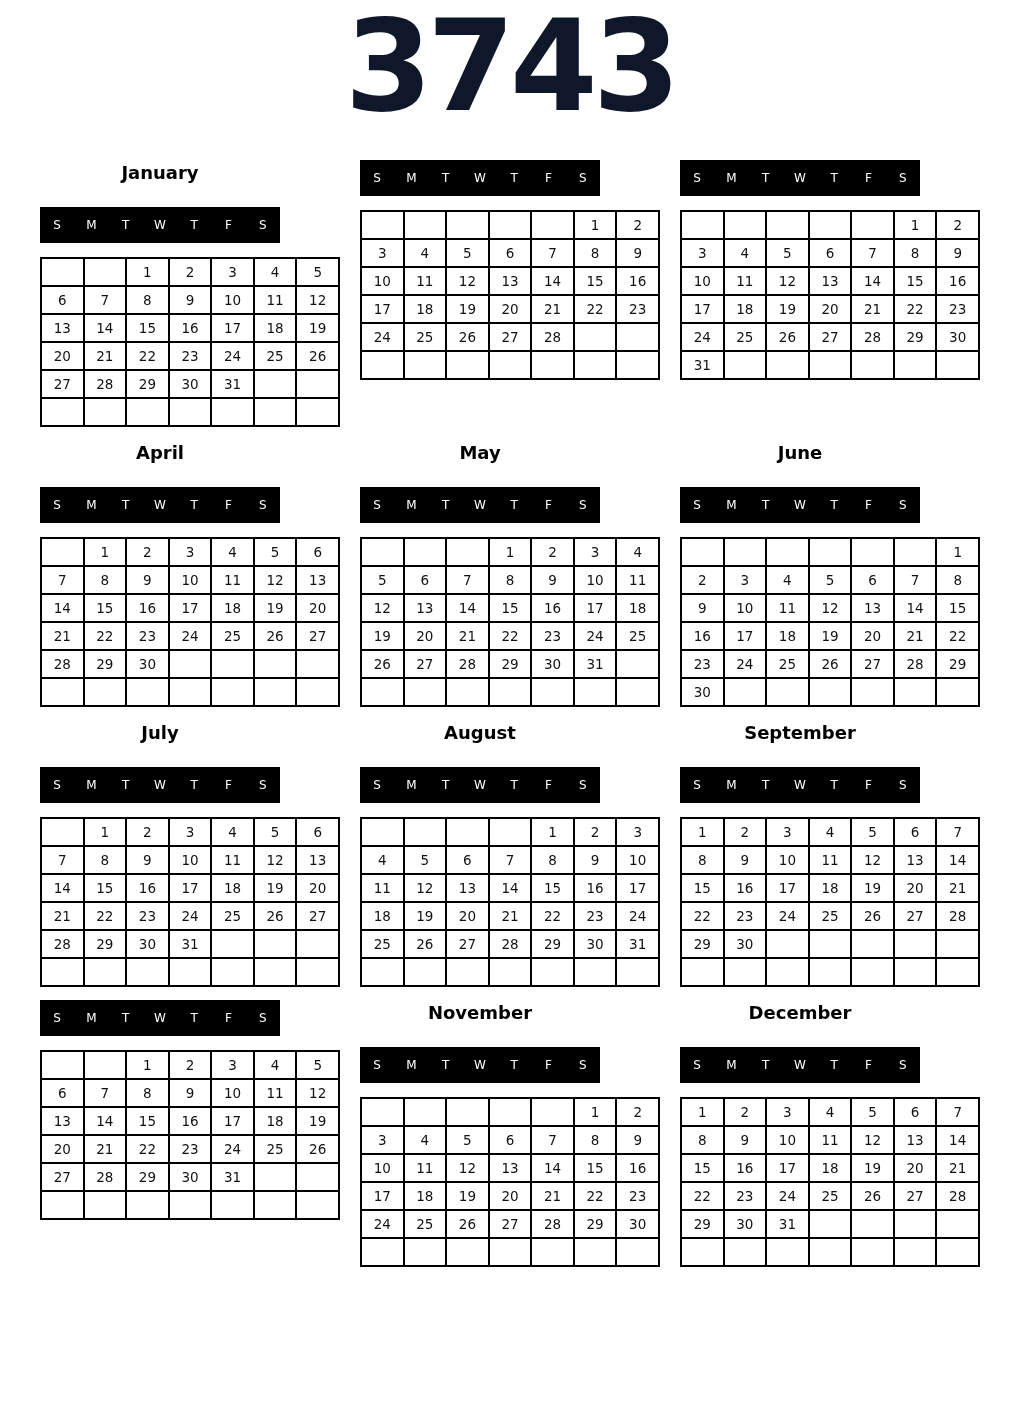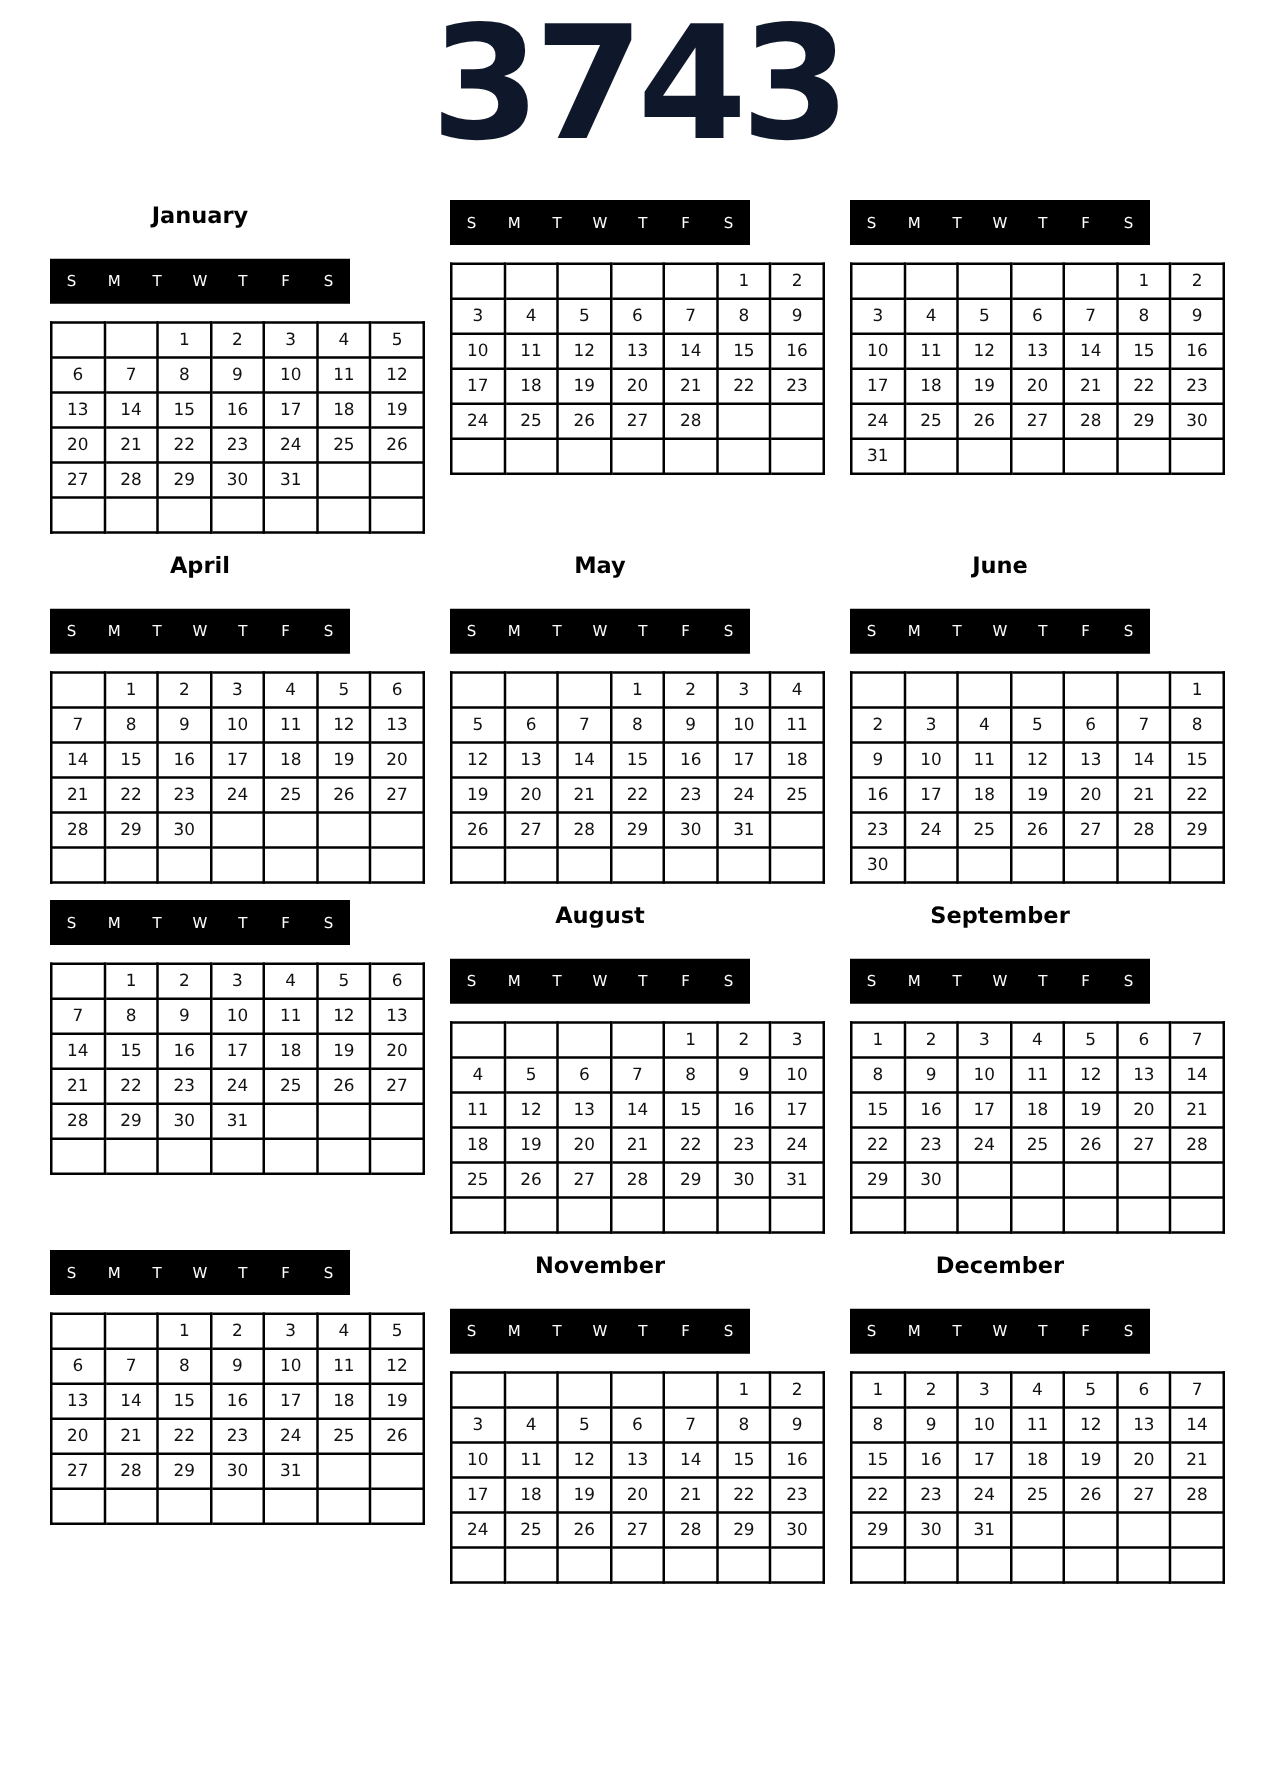--- a/index.html
+++ b/index.html
@@ -490,20 +490,21 @@
               <td></td>
               <td></td>
               <td></td>
               <td></td>
             </tr>
           </tbody>
     </table>
   </div>
 
   <div class="month">
+    <div class="month-name">July</div>
     <div class="day-header">
           <span class="dow">S</span>
           <span class="dow">M</span>
           <span class="dow">T</span>
           <span class="dow">W</span>
           <span class="dow">T</span>
           <span class="dow">F</span>
           <span class="dow">S</span>
         </div>
     <table class="dates">

